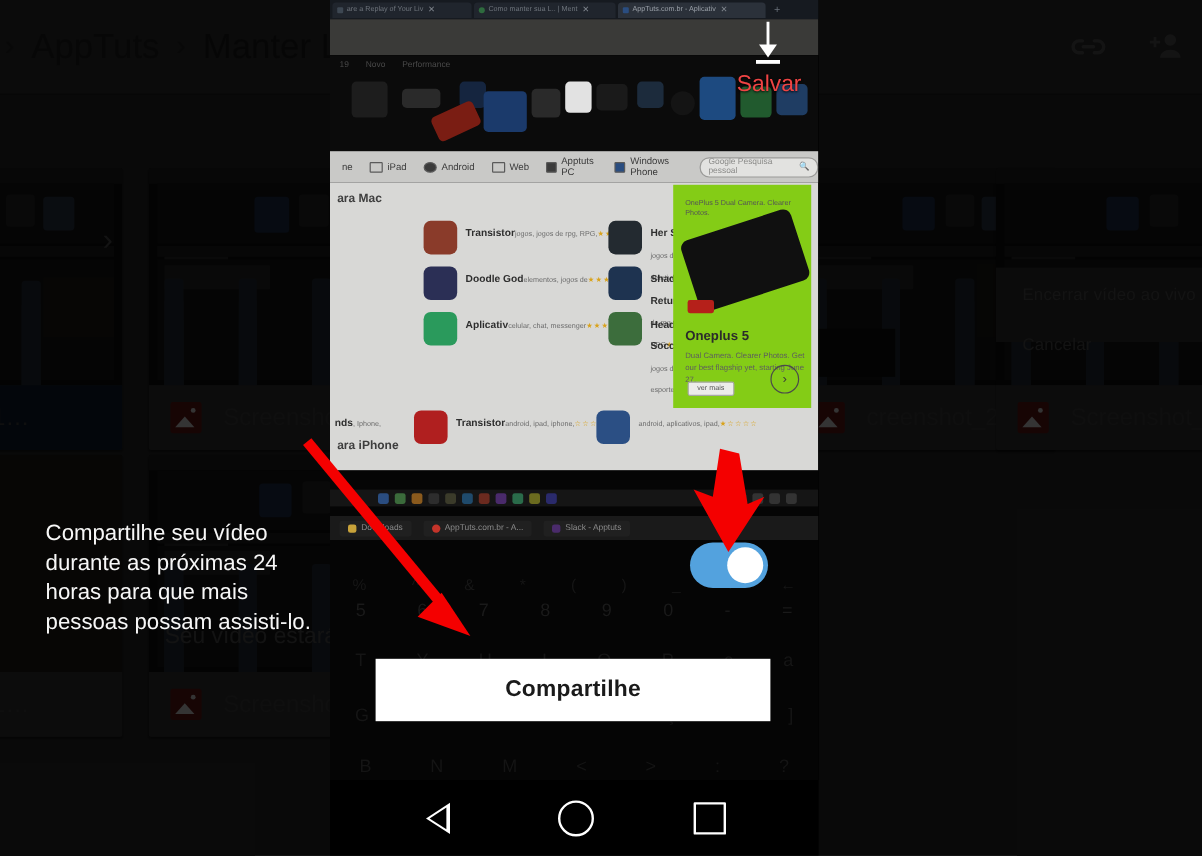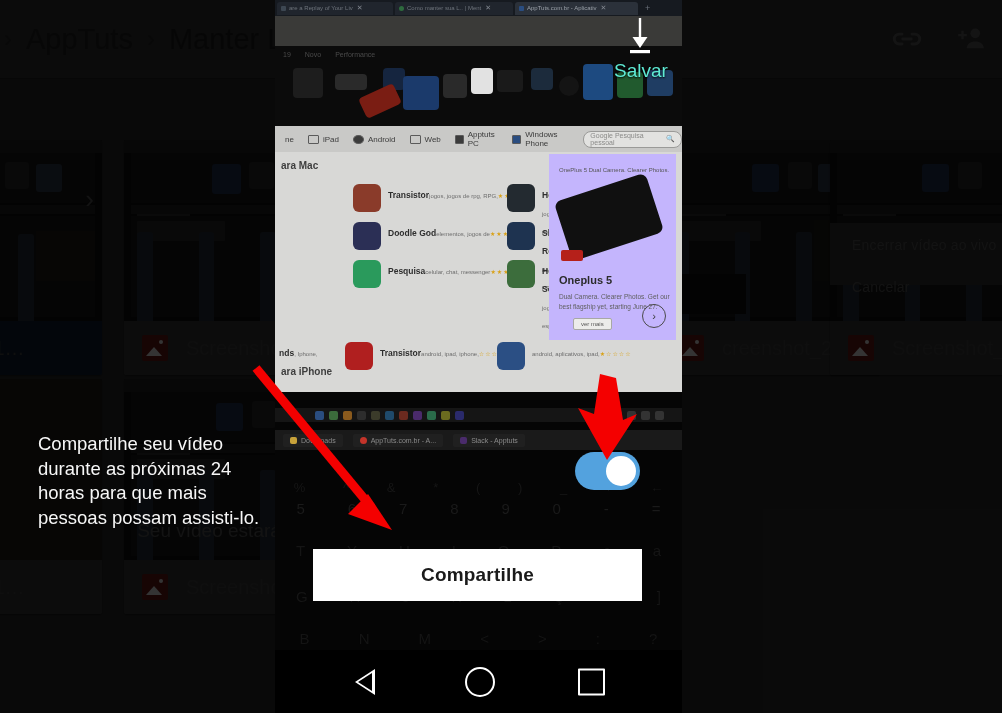--- a/index.html
+++ b/index.html
@@ -104,21 +104,21 @@
     padding:0 4px;gap:3px;color:#6e747c;font-size:6px;white-space:nowrap;overflow:hidden;
   }
   .ph-tab.active{background:#2b313a;color:#9aa0a8;}
   .ph-tab .fav{width:5px;height:5px;border-radius:1px;background:#3d4752;flex:none;}
   .ph-tab .x{color:#80868e;font-size:7px;margin-left:1px;}
   .ph-newtab{color:#6a7079;font-size:9px;padding:0 5px;}
 
   .ph-chrome{position:absolute;left:0;top:16px;width:407px;height:30px;background:#3a3a38;}
   .ph-content{position:absolute;left:0;top:46px;width:407px;height:604px;background:#060606;overflow:hidden;}
   .save-label{
-    position:absolute;left:614px;top:60px;color:#5eead4;font-size:19px;font-weight:500;
+    position:absolute;left:614px;top:60px;color:#ef4444;font-size:19px;font-weight:500;
     text-shadow:0 1px 2px rgba(0,0,0,.9);
   }
 
   
   .ph-hero{position:absolute;left:0;top:0;width:407px;height:80px;background:#0b0b0b;}
   .ph-hero-bar{position:absolute;left:8px;top:3px;right:8px;height:11px;color:#4a4a4a;font-size:7px;
     display:flex;align-items:center;gap:14px;}
   .ph-hero-ico{position:absolute;border-radius:4px;}
   .ph-navstrip{
     position:absolute;left:0;top:80px;width:407px;height:26px;background:#c9c9c7;
@@ -137,21 +137,21 @@
     position:absolute;border:1px solid #a8a8a6;border-radius:2px;background:#ececea;
     color:#555;font-size:6px;padding:2px 7px;
   }
   .applist{position:absolute;}
   .appitem{position:absolute;display:flex;gap:7px;align-items:flex-start;}
   .appicon{width:28px;height:28px;border-radius:6px;flex:none;}
   .appmeta .an{color:#2e2e2e;font-size:8.5px;font-weight:700;line-height:1.25;}
   .appmeta .ad{color:#6d6d6d;font-size:6px;line-height:1.3;}
   .appmeta .stars{color:#d9a21a;font-size:6px;letter-spacing:1px;}
   .ad-panel{
-    position:absolute;right:6px;top:2px;width:127px;height:186px;background:#c4b5fd;margin-left:22px;
+    position:absolute;right:6px;top:2px;width:115px;height:186px;background:#84cc16;margin-left:22px;
   }
   .ad-phone{position:absolute;left:12px;top:32px;width:96px;height:62px;background:#101010;
     transform:rotate(-18deg);border-radius:7px;}
   .ad-cap{position:absolute;left:10px;top:12px;color:#555;font-size:6px;line-height:1.4;}
   .ad-badge{position:absolute;left:12px;top:96px;width:22px;height:11px;background:#b5201a;border-radius:2px;}
   .ad-title{position:absolute;left:10px;top:120px;color:#2b2b2b;font-size:11px;font-weight:600;}
   .ad-sub{position:absolute;left:10px;top:138px;color:#5e5e5e;font-size:6.5px;line-height:1.5;}
   .ad-next{position:absolute;right:10px;bottom:12px;width:22px;height:22px;border-radius:50%;
     border:1.5px solid #4a4a4a;color:#3a3a3a;font-size:11px;display:flex;align-items:center;justify-content:center;}
 
@@ -512,21 +512,21 @@
         <div class="appitem" style="left:68px;top:38px;">
           <span class="appicon" style="background:#2b2f55;"></span>
           <span class="appmeta"><span class="an">Doodle God</span><span class="ad">elementos, jogos de</span><span class="stars">★★★★★</span></span>
         </div>
         <div class="appitem" style="left:222px;top:38px;">
           <span class="appicon" style="background:#1e3350;"></span>
           <span class="appmeta"><span class="an">Shadowrun Returns</span><span class="ad">jogos de rpg, RPG</span><span class="stars">★★★★★</span></span>
         </div>
         <div class="appitem" style="left:68px;top:76px;">
           <span class="appicon" style="background:#2a9a5c;"></span>
-          <span class="appmeta"><span class="an">Pesquisa</span><span class="ad">celular, chat, messenger</span><span class="stars">★★★★★</span></span>
+          <span class="appmeta"><span class="an">Aplicativ</span><span class="ad">celular, chat, messenger</span><span class="stars">★★★★★</span></span>
         </div>
         <div class="appitem" style="left:222px;top:76px;">
           <span class="appicon" style="background:#3c6d3c;"></span>
           <span class="appmeta"><span class="an">Head Soccer</span><span class="ad">jogos, jogos de esportes</span><span class="stars">★★★★★</span></span>
         </div>
       </div>
 
       <div class="ad-panel">
         <div class="ad-phone"></div>
         <div class="ad-cap">

